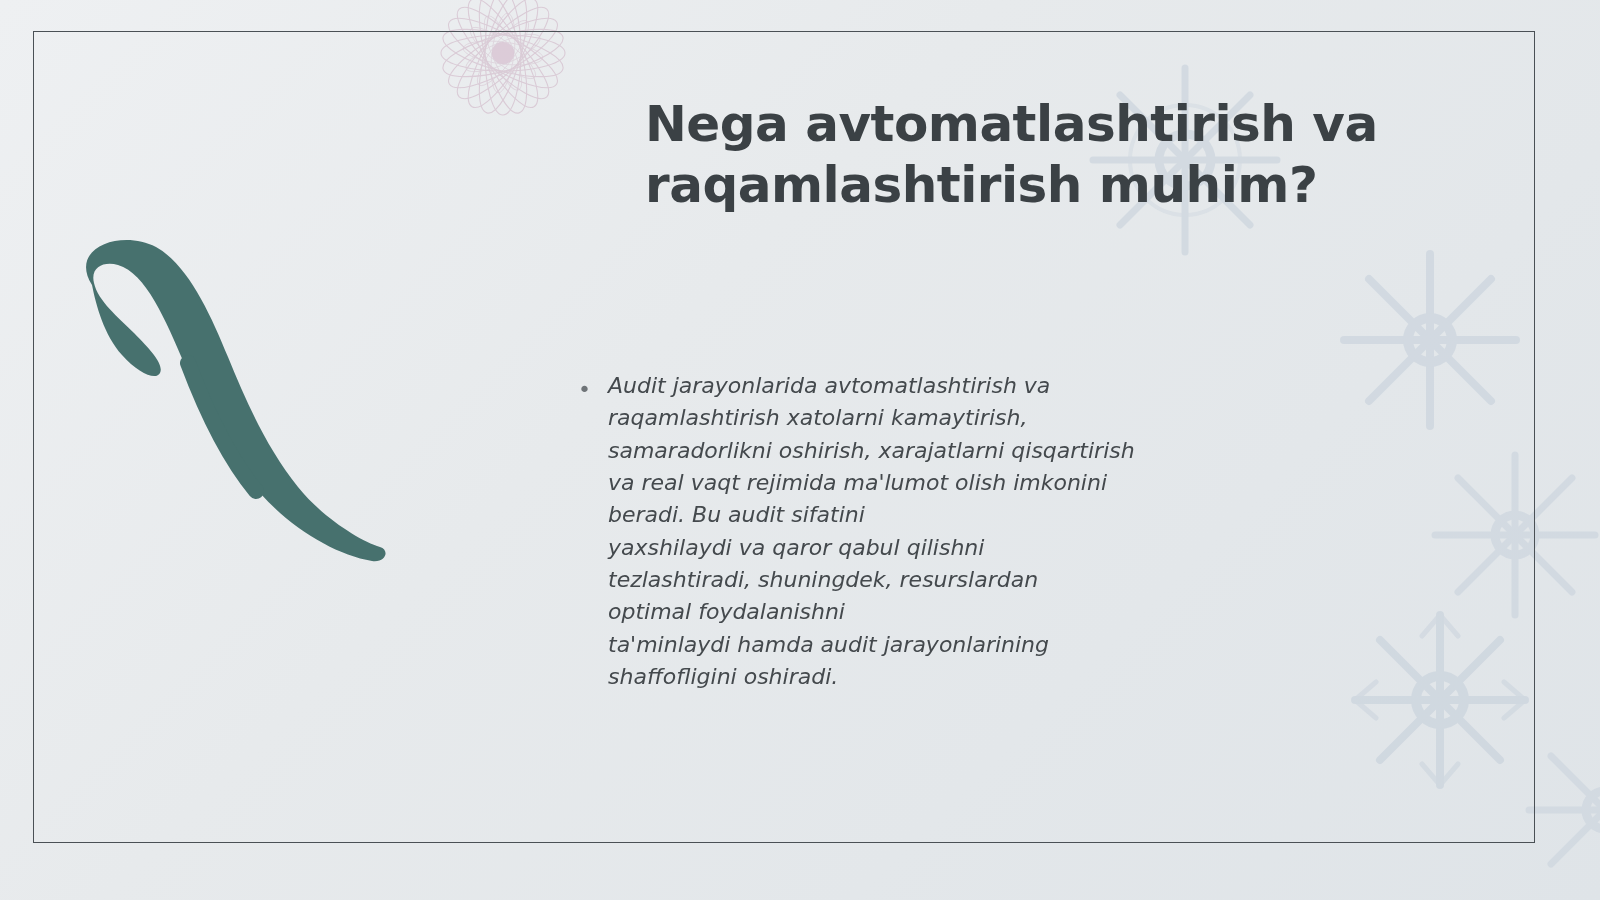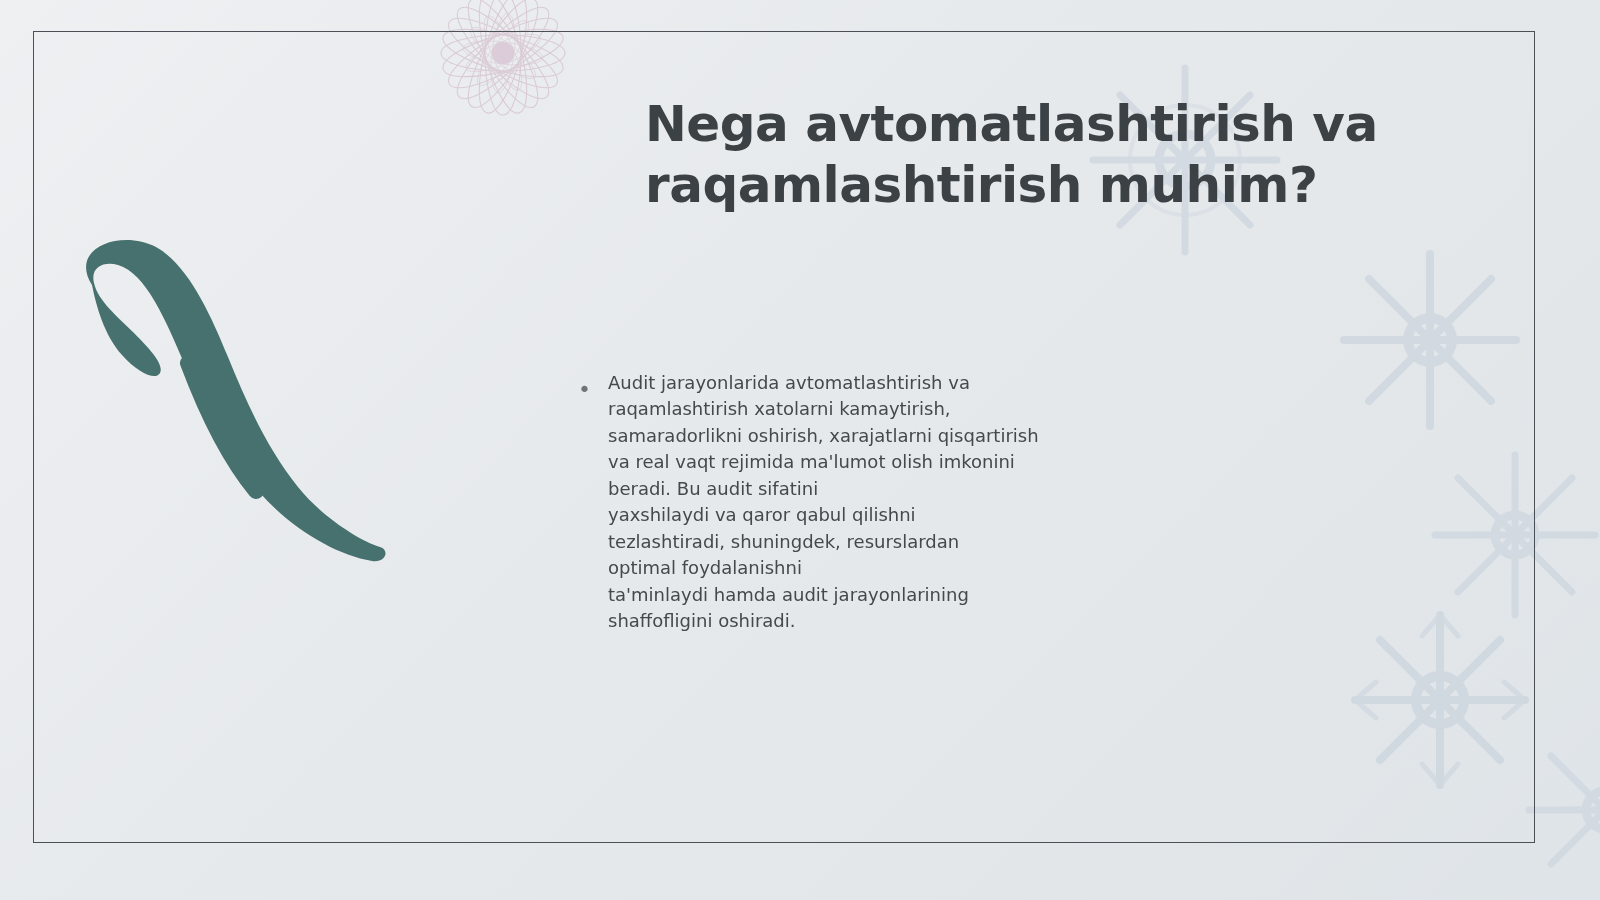--- a/index.html
+++ b/index.html
@@ -81,24 +81,25 @@
   .bullet-dot {
     flex: 0 0 auto;
     width: 30px;
     font-size: 22px;
     line-height: 40px;
     color: #6f7478;
     text-align: left;
   }
   .bullet-text {
     flex: 1 1 auto;
-    font-size: 18px;
+    font-size: 22px;
     line-height: 1.47;
     color: #44494d;
     white-space: pre-wrap;
+    font-style: italic;
   }
 </style>
 </head>
 <body>
 
 <div class="slide">
 
   <div class="deco deco-pink">
     <svg width="240" height="200" viewBox="0 0 240 200">
       <g transform="translate(120,75)">

